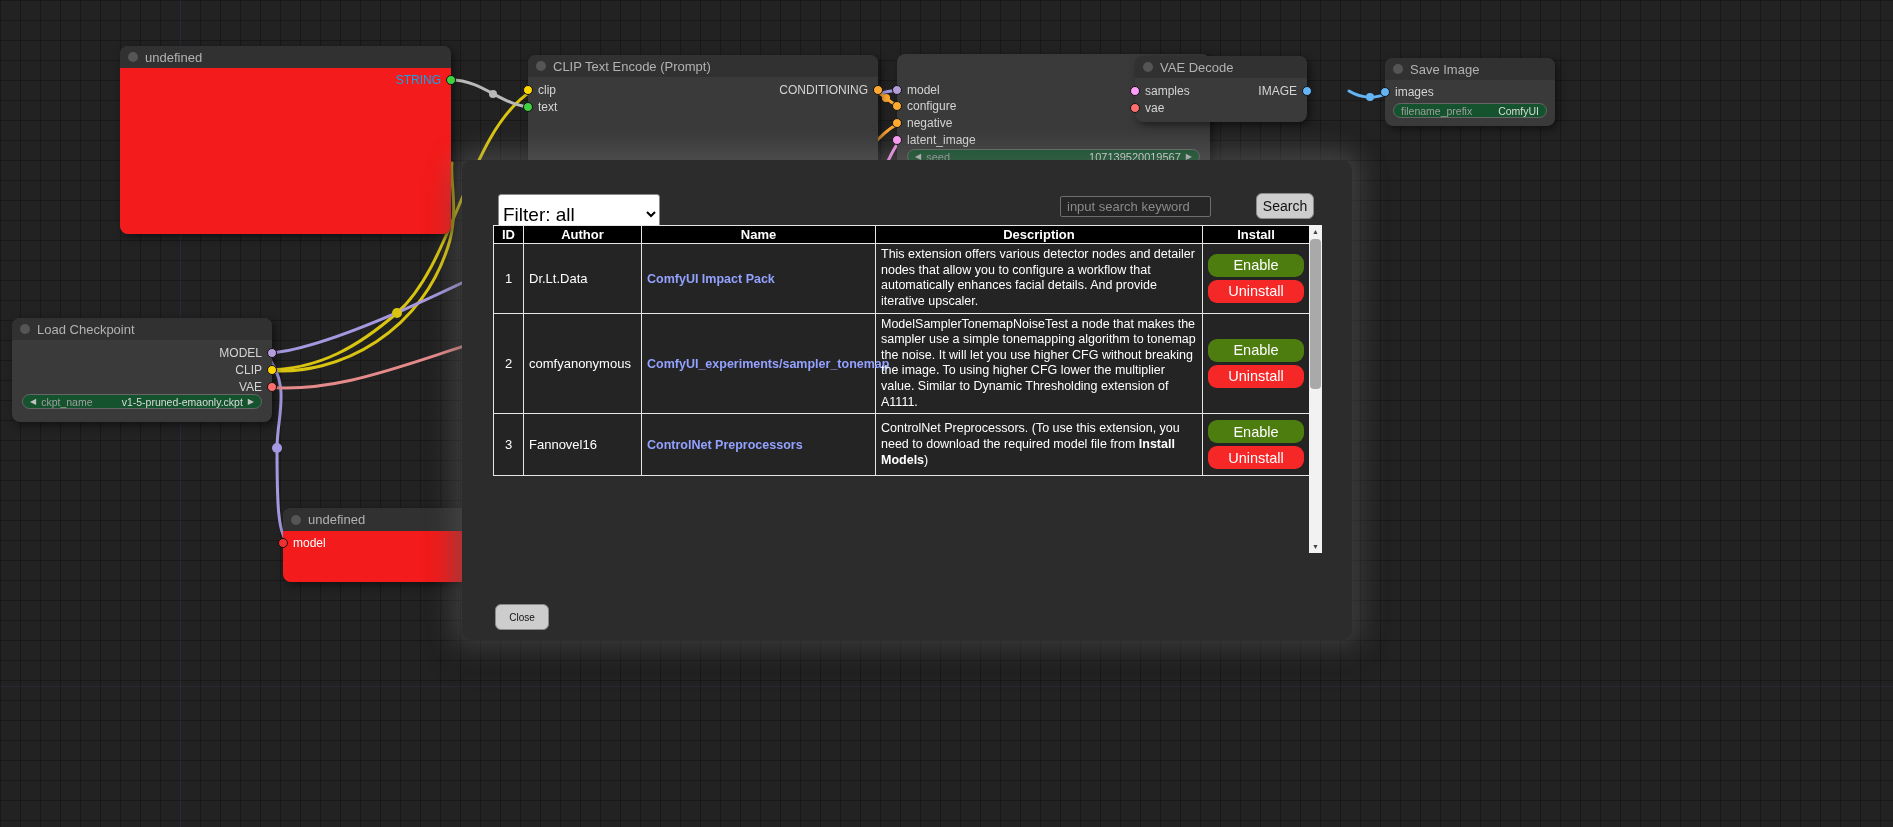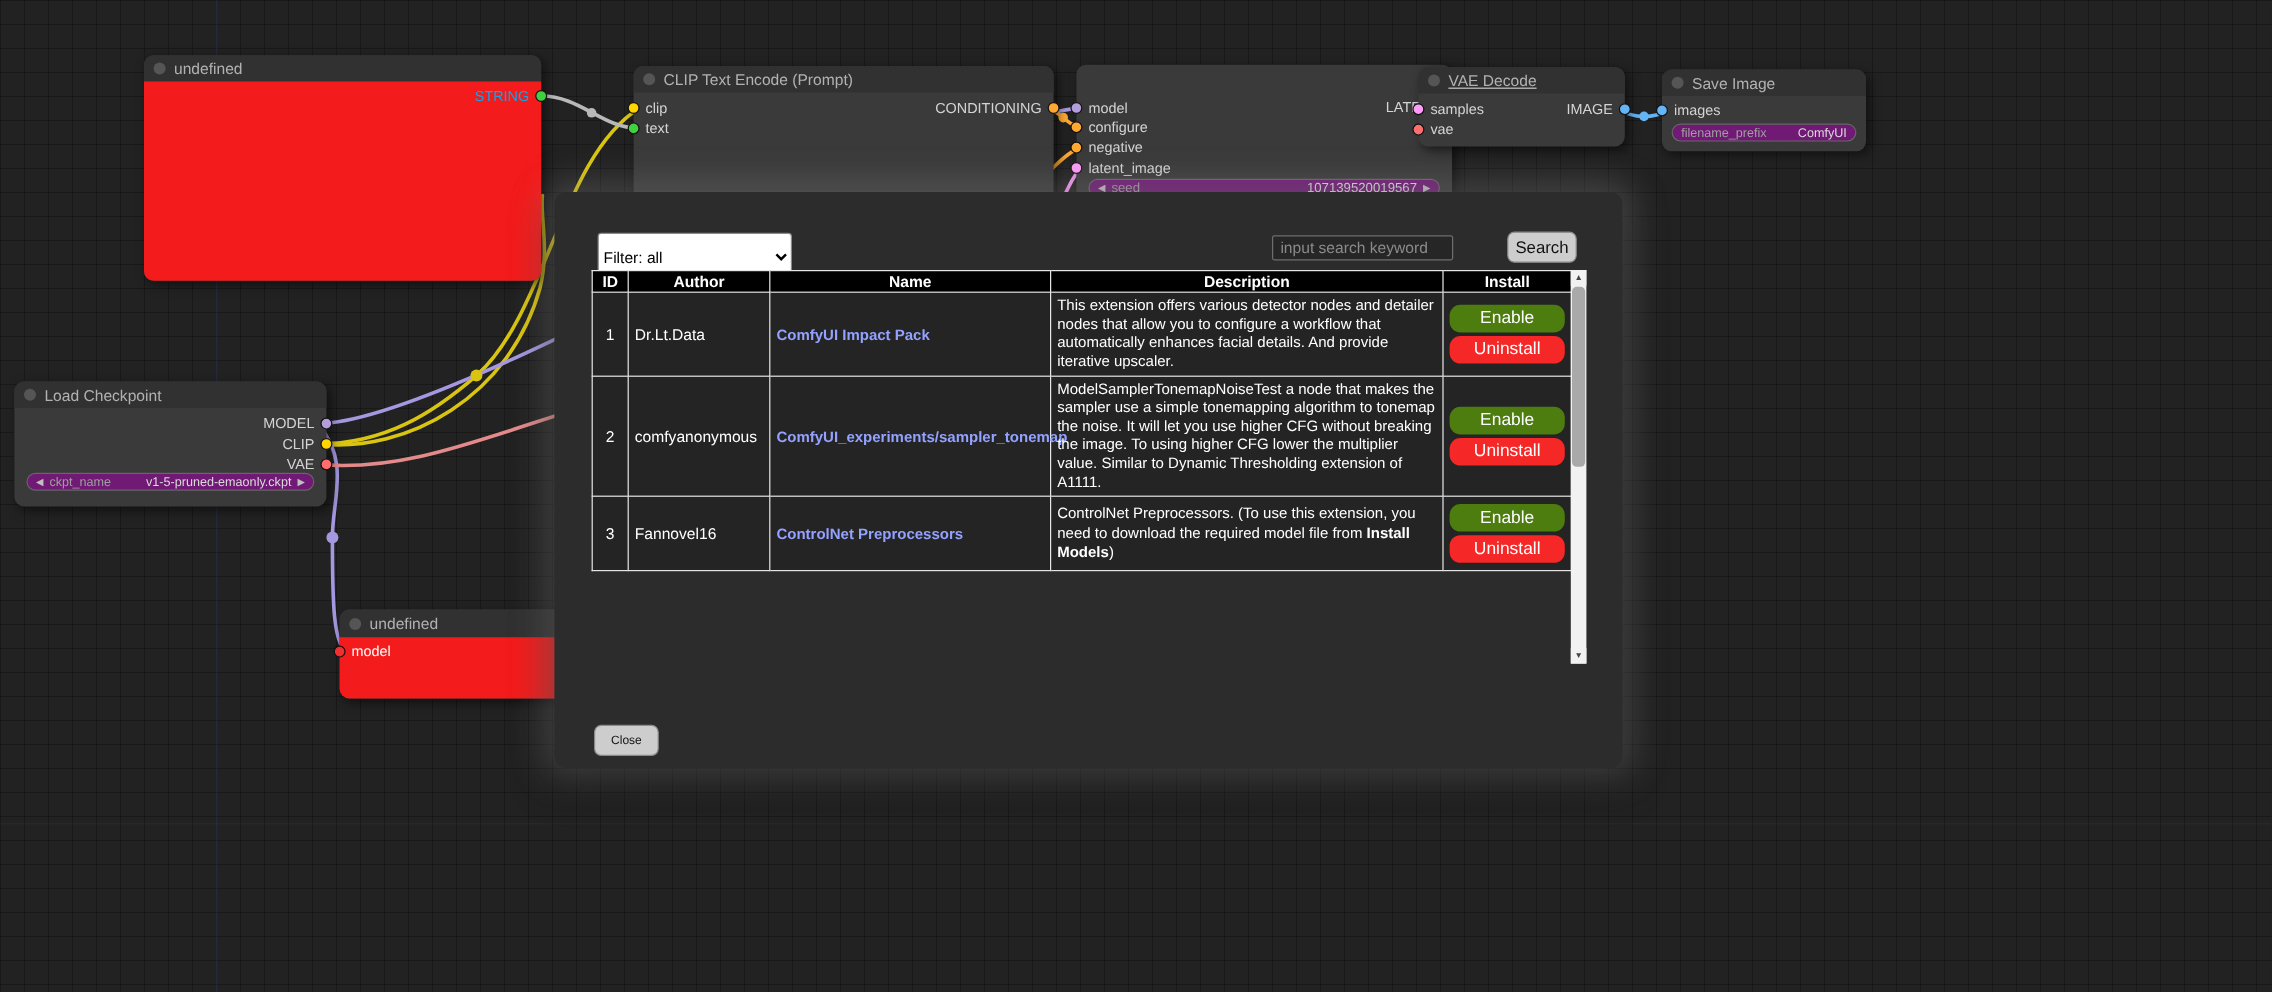--- a/index.html
+++ b/index.html
@@ -24,31 +24,31 @@
                  align-items:center; padding:0 8px; gap:7px; font-size:13px; color:#b2b2b2; }
   .hdot { width:10px; height:10px; border-radius:50%; background:#555; flex:0 0 auto; }
   .node-red { position:absolute; left:0; right:0; top:22px; bottom:0; background:#f31b1b; border-radius:0 0 8px 8px; }
   .port { position:absolute; display:flex; align-items:center; height:14px; font-size:12px; color:#d4d4d4; z-index:3; }
   .port.in  { left:-5px; }
   .port.in .plabel { margin-left:5px; }
   .port.out { right:-5px; flex-direction:row-reverse; }
   .port.out .plabel { margin-right:5px; }
   .pdot { width:10px; height:10px; border-radius:50%; border:1px solid #121212; flex:0 0 auto; }
 
-  .widget { position:absolute; height:15px; background:#701a75; border:1px solid #666; border-radius:8px;
+  .widget { position:absolute; height:15px; background:#14532d; border:1px solid #666; border-radius:8px;
             display:flex; align-items:center; font-size:11px; color:#a8a8a8; padding:0 7px; gap:5px; z-index:3; }
   .widget .warrow { font-size:8px; color:#c0c0c0; line-height:1; }
   .widget .wlabel { color:#9f9f9f; white-space:nowrap; }
   .widget .wvalue { margin-left:auto; color:#dadada; white-space:nowrap; }
   .widget.small { font-size:10.5px; }
 
   .dialog { position:absolute; left:462px; top:160px; width:890px; height:480px; background:#2c2c2c;
             border-radius:10px; z-index:10;
             box-shadow:0 0 28px 8px rgba(190,190,190,0.26), 0 10px 34px rgba(0,0,0,0.55); }
-  .filter-select { position:absolute; left:36px; top:34px; width:162px; height:40px; font-size:13px;
+  .filter-select { position:absolute; left:36px; top:34px; width:162px; height:40px; font-size:19px;
                    font-family:inherit; background:#ffffff; color:#000; border:1px solid #8a8a8a; border-radius:3px; }
   .search-input { position:absolute; left:598px; top:36px; width:151px; height:21px; background:#262626;
                   border:1px solid #6e6e6e; border-radius:2px; color:#ddd; font-size:13px; padding:0 6px; font-family:inherit; }
   .search-input::placeholder { color:#8a8a8a; }
   .btn-gray { background:#cdcdcd; color:#111; border:1px solid #8a8a8a; border-radius:6px; font-family:inherit; cursor:pointer; }
   .search-btn { position:absolute; left:794px; top:33px; width:58px; height:26px; font-size:14px; }
   .close-btn  { position:absolute; left:33px; top:444px; width:54px; height:26px; font-size:10px; }
 
   .table-wrap { position:absolute; left:31px; top:65px; width:816px; }
   table.ext { border-collapse:collapse; width:816px; table-layout:fixed; background:#242424; }
@@ -148,21 +148,21 @@
     <span class="plabel">LATENT</span>
   </div>
   <div class="widget" style="left:10px;right:10px;top:95px;">
     <span class="warrow">◀</span>
     <span class="wlabel">seed</span>
     <span class="wvalue">107139520019567</span>
     <span class="warrow">▶</span>
   </div>
 </div>
 
-<div class="node" style="left:1182px;top:56px;width:172px;height:66px;text-decoration:underline;">
+<div class="node" style="left:1135px;top:56px;width:172px;height:66px;">
   <div class="node-header">
     <span class="hdot"></span>
     <span>VAE Decode</span>
   </div>
   <div class="port in" style="top:28px">
     <span class="pdot" style="background:#ff9cf9"></span>
     <span class="plabel">samples</span>
   </div>
   <div class="port in" style="top:45px">
     <span class="pdot" style="background:#ff6e6e"></span>

